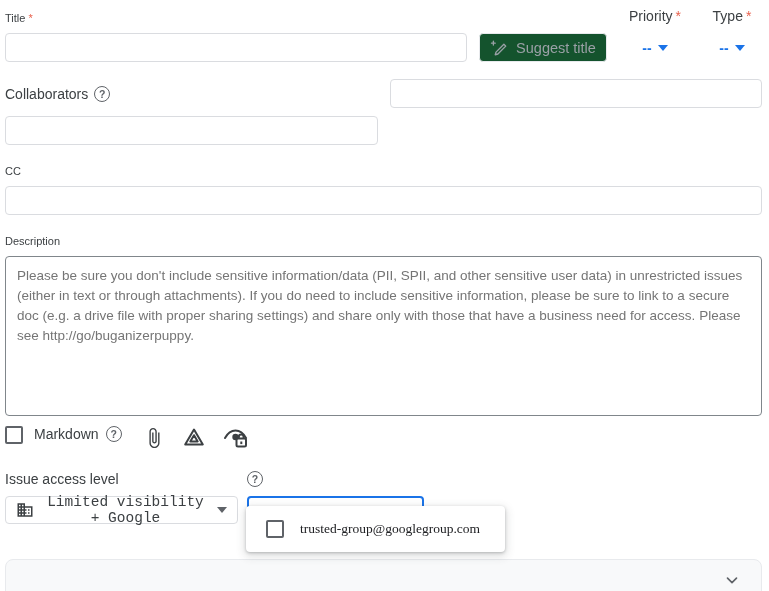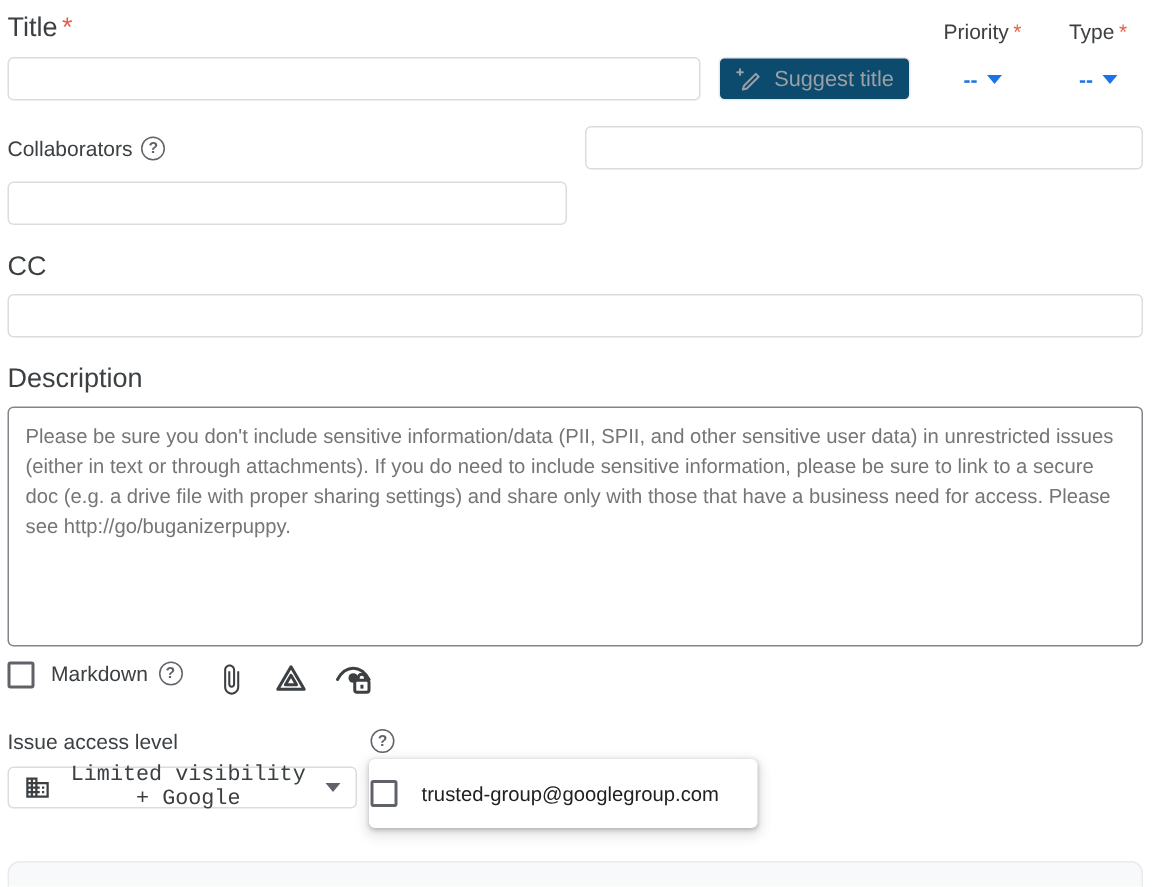--- a/index.html
+++ b/index.html
@@ -1,30 +1,30 @@
 <!DOCTYPE html>
 <html><head>
 <meta charset="utf-8">
 <style>
   * { box-sizing: border-box; margin: 0; padding: 0; }
   html, body { width: 769px; height: 591px; overflow: hidden; background: #fff; }
   body { font-family: "Liberation Sans", "DejaVu Sans", sans-serif; font-size: 14px; color: #3c4043; }
   .page { position: relative; padding: 8px 7px 0 5px; width: 769px; height: 591px; }
 
   .req { color: #e8604c; margin-left: 3px; }
-  label.fld { font-size: 18px; color: #3c4043; display: inline-block; }
+  label.fld { font-size: 11px; color: #3c4043; display: inline-block; }
 
   
   .top-grid { display: grid; grid-template-columns: 462px 128px 72px 58px; column-gap: 12px; row-gap: 9px; align-items: center; }
   .top-grid .lab-title { grid-column: 1 / 3; align-self: end; }
   .lab-center { text-align: center; align-self: end; white-space: nowrap; }
 
   .text-input { width: 100%; height: 29px; border: 1px solid #dadce0; border-radius: 4px; padding: 0 10px; font-family: inherit; font-size: 14px; color: #3c4043; outline: none; background: #fff; }
 
-  .suggest-btn { height: 29px; width: 128px; display: flex; align-items: center; justify-content: center; gap: 8px; background: #0c4a6e; border: 1px solid #e8eaed; border-radius: 4px; color: #9aa0a6; font-size: 14.5px; font-family: inherit; cursor: default; }
+  .suggest-btn { height: 29px; width: 128px; display: flex; align-items: center; justify-content: center; gap: 8px; background: #14532d; border: 1px solid #e8eaed; border-radius: 4px; color: #9aa0a6; font-size: 14.5px; font-family: inherit; cursor: default; }
 
   .mini-select { display: flex; align-items: center; justify-content: center; gap: 6px; color: #1a73e8; font-weight: bold; cursor: pointer; height: 29px; }
   .caret-blue { width: 0; height: 0; border-left: 5px solid transparent; border-right: 5px solid transparent; border-top: 6px solid #1a73e8; }
   .caret-gray { width: 0; height: 0; border-left: 5px solid transparent; border-right: 5px solid transparent; border-top: 6px solid #5f6368; }
 
   .two-col { display: grid; grid-template-columns: 373px 1fr; column-gap: 12px; row-gap: 8px; margin-top: 17px; }
   .full-col { margin-top: 17px; }
   .full-col .text-input { margin-top: 8px; }
 
   .lab-row { display: flex; align-items: center; gap: 6px; }
@@ -41,21 +41,21 @@
   .tool-icon { margin-left: 17px; display: inline-flex; cursor: pointer; }
 
   .access-labels { display: flex; margin-top: 19px; }
   .access-labels .lab-row:first-child { width: 242px; }
   .access-controls { display: flex; margin-top: 9px; align-items: center; }
   .access-btn { width: 233px; height: 28px; border: 1px solid #dadce0; border-radius: 4px; background: #fff; display: flex; align-items: center; gap: 9px; padding: 0 10px; font-family: Liberation Mono, monospace; font-size: 14.5px; color: #3c4043; cursor: pointer; }
   .access-btn .caret-gray { margin-left: auto; }
   .groups-select { margin-left: 9px; width: 177px; height: 28px; border: 2px solid #1a73e8; border-radius: 4px; background: #fff; display: flex; align-items: center; padding: 0 9px; cursor: pointer; }
   .groups-select .caret-blue { margin-left: auto; }
 
-  .menu-popup { position: absolute; left: 246px; top: 506px; width: 259px; background: #fff; border-radius: 4px; box-shadow: 0 1px 3px rgba(60,64,67,.3), 0 3px 8px 2px rgba(60,64,67,.15); z-index: 5; padding: 14px 1px; }
+  .menu-popup { position: absolute; left: 246px; top: 506px; width: 259px; background: #fff; border-radius: 4px; box-shadow: 0 1px 3px rgba(60,64,67,.3), 0 3px 8px 2px rgba(60,64,67,.15); z-index: 5; padding: 14px 20px; font-family: Liberation Serif, serif; }
   .menu-item { display: flex; align-items: center; gap: 16px; cursor: pointer; }
   .menu-item .opt-label { font-size: 13.5px; color: #202124; }
 
   .advanced-bar { margin-top: 35px; height: 41px; background: #f8f9fa; border: 1px solid #e8eaed; border-radius: 8px; display: flex; align-items: center; padding: 0 20px; cursor: pointer; }
   .advanced-bar .adv-label { font-weight: bold; font-size: 14px; color: #3c4043; }
   .advanced-bar .chevron { margin-left: auto; display: inline-flex; }
 
   svg { display: block; }
 </style>
 </head>

